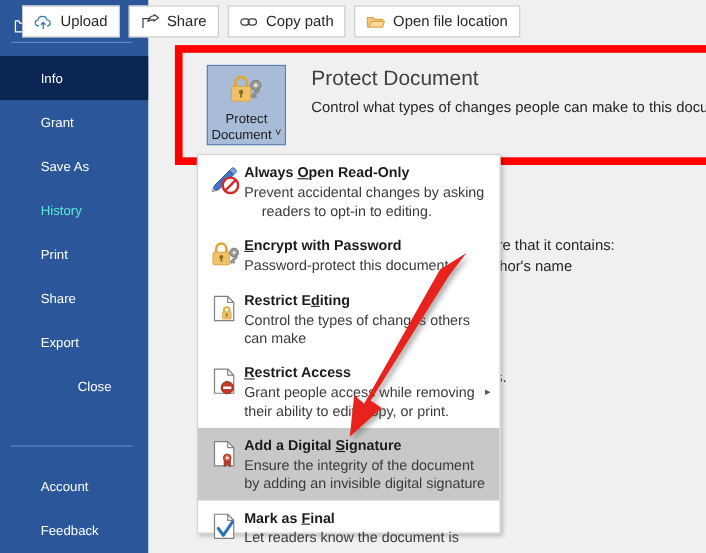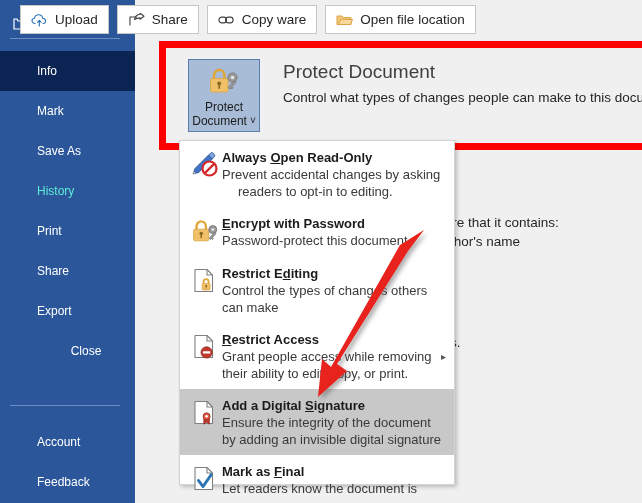--- a/index.html
+++ b/index.html
@@ -146,21 +146,21 @@
       </span>
       <span>Open</span>
     </div>
 
     <div class="side-sep" style="top:38px;"></div>
 
     <div class="side-item active" style="top:51px;">
       <span>Info</span>
     </div>
     <div class="side-item" style="top:91px;">
-      <span>Mark</span>
+      <span>Grant</span>
     </div>
     <div class="side-item" style="top:131px;">
       <span>Save As</span>
     </div>
     <div class="side-item disabled" style="top:171px;">
       <span>History</span>
     </div>
     <div class="side-item" style="top:211px;">
       <span>Print</span>
     </div>
@@ -213,21 +213,21 @@
       <span>Share</span>
     </div>
 
     <div class="tb-btn">
       <span class="tb-ico">
         <svg width="18" height="12" viewBox="0 0 18 12">
           <rect x="1" y="3" width="8" height="6" rx="3" fill="none" stroke="#404040" stroke-width="1.2"></rect>
           <rect x="8" y="3" width="8" height="6" rx="3" fill="none" stroke="#404040" stroke-width="1.2"></rect>
         </svg>
       </span>
-      <span>Copy ware</span>
+      <span>Copy path</span>
     </div>
 
     <div class="tb-btn">
       <span class="tb-ico">
         <svg width="17" height="14" viewBox="0 0 17 14">
           <path d="M1 3 L6 3 L7.3 4.6 L15 4.6 L15 11.5 L1 11.5 Z" fill="#F5C77E" stroke="#D9A441" stroke-width="1"></path>
           <path d="M2.6 11.5 L4.6 6.4 L16.5 6.4 L14.5 11.5 Z" fill="#FAD89B" stroke="#D9A441" stroke-width="1" stroke-linejoin="round"></path>
         </svg>
       </span>
       <span>Open file location</span>

